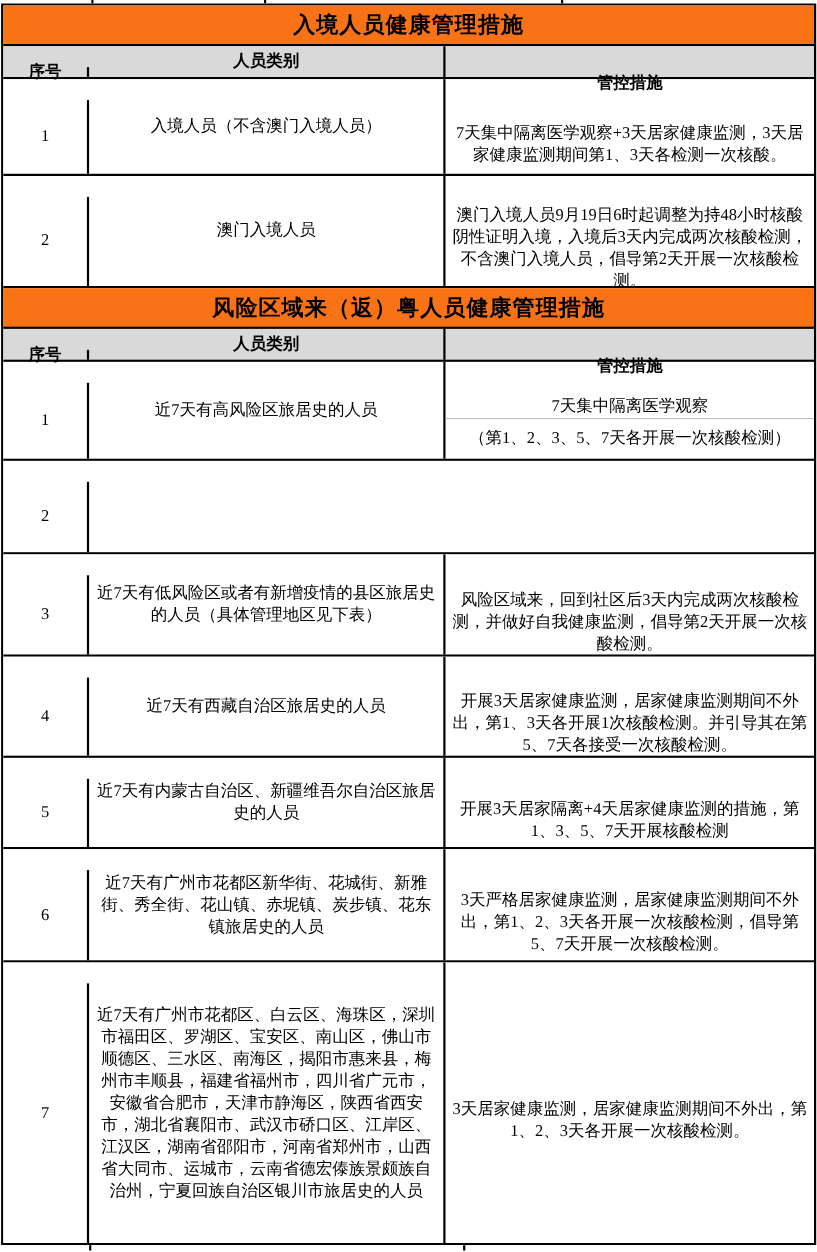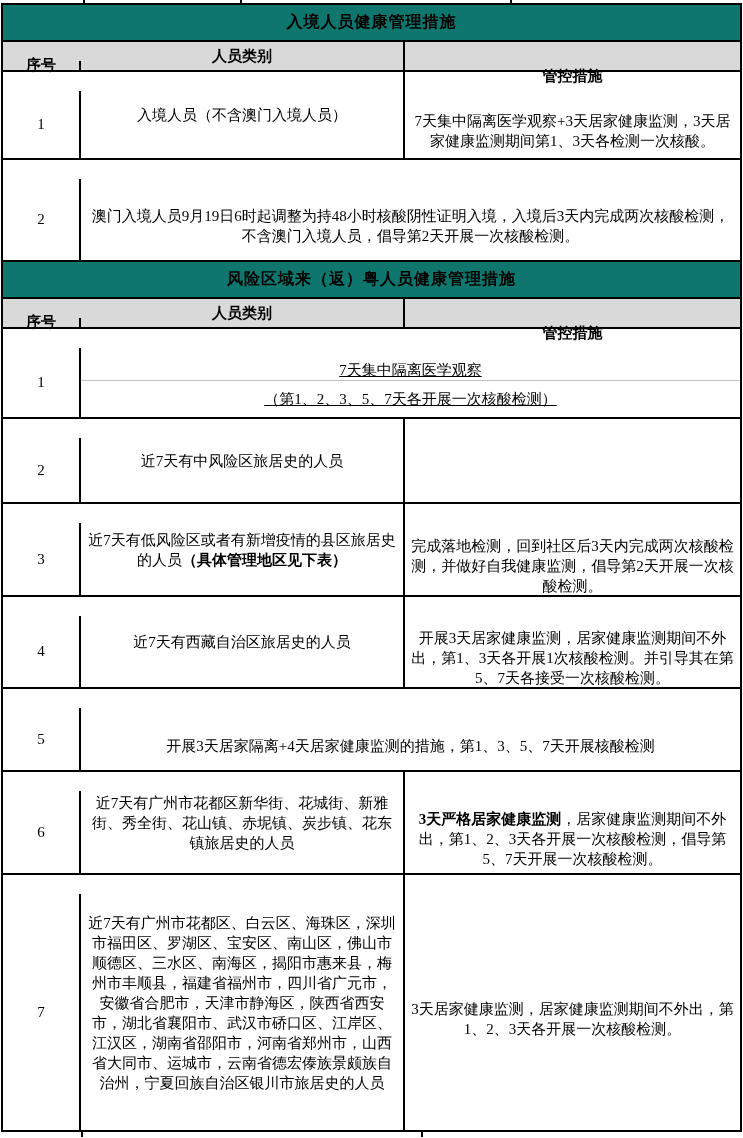--- a/index.html
+++ b/index.html
@@ -23,30 +23,30 @@
     border-top:2px solid #000;
   }
   .row{display:flex;border-bottom:2px solid #000;background:#fff;}
   .row:last-child{border-bottom:none;}
   .c1{width:78px;border-right:2px solid #000;display:flex;align-items:center;justify-content:center;
       font-size:15px;margin-top:19px;}
   .c2{width:324px;border-right:2px solid #000;display:flex;align-items:center;justify-content:center;
       font-size:15px;line-height:20px;text-align:center;padding:2px 6px;}
   .c3{flex:1;display:flex;align-items:center;justify-content:center;
       font-size:15px;line-height:20px;text-align:center;padding:2px 4px;margin-top:32px;}
-  .title-row{background:#0f766e;height:37px;display:flex;align-items:center;justify-content:center;
-      font-size:16px;font-weight:bold;letter-spacing:1px;border-bottom:2px solid #000;}
+  .title-row{background:#f97316;height:37px;display:flex;align-items:center;justify-content:center;
+      font-size:20px;font-weight:bold;letter-spacing:1px;border-bottom:2px solid #000;}
   .head-row{background:#d9d9d9;height:30px;font-weight:bold;}
   .head-row .c1,.head-row .c2,.head-row .c3{font-weight:bold;font-size:15px;}
   
   .c3.split{flex-direction:column;padding:0;align-items:stretch;}
-  .c3.split .sub{display:flex;align-items:center;justify-content:center;padding:2px 16px;text-decoration:underline;}
+  .c3.split .sub{display:flex;align-items:center;justify-content:center;padding:2px 16px;}
   .c3.split .sub.topPart{height:35%;border-bottom:1px solid #bfbfbf;}
   .c3.split .sub.botPart{height:65%;}
-  b{font-weight:bold;}
+  b{font-weight:normal;}
   
   .h-s1r1{height:88px;}
   .h-s1r2{height:102px;}
   .h-s2r1{height:90px;}
   .h-s2r2{height:85px;}
   .h-s2r3{height:93px;}
   .h-s2r4{height:92px;}
   .h-s2r5{height:83px;}
   .h-s2r6{height:103px;}
   .h-s2r7{height:255px;}
@@ -73,62 +73,64 @@
     </div>
 
     <div class="row h-s1r1">
       <div class="c1">1</div>
       <div class="c2">入境人员（不含澳门入境人员）</div>
       <div class="c3">7天集中隔离医学观察+3天居家健康监测，3天居家健康监测期间第1、3天各检测一次核酸。</div>
     </div>
 
     <div class="row h-s1r2">
       <div class="c1">2</div>
+      <div class="c2">澳门入境人员</div>
       <div class="c3">澳门入境人员9月19日6时起调整为持48小时核酸阴性证明入境，入境后3天内完成两次核酸检测，不含澳门入境人员，倡导第2天开展一次核酸检测。</div>
     </div>
 
     <div class="title-row">风险区域来（返）粤人员健康管理措施</div>
 
     <div class="row head-row">
       <div class="c1">序号</div>
       <div class="c2">人员类别</div>
       <div class="c3">管控措施</div>
     </div>
 
     <div class="row h-s2r1">
       <div class="c1">1</div>
+      <div class="c2">近7天有高风险区旅居史的人员</div>
       <div class="c3 split">
         <div class="sub topPart">7天集中隔离医学观察</div>
         <div class="sub botPart">（第1、2、3、5、7天各开展一次核酸检测）</div>
       </div>
     </div>
 
     <div class="row h-s2r2">
       <div class="c1">2</div>
-      <div class="c2">近7天有中风险区旅居史的人员</div>
     </div>
 
     <div class="row h-s2r3">
       <div class="c1">3</div>
       <div class="c2">
         <span>
           <span>近7天有低风险区或者有新增疫情的县区旅居史的人员</span><b>（具体管理地区见下表）</b>
         </span>
       </div>
-      <div class="c3">完成落地检测，回到社区后3天内完成两次核酸检测，并做好自我健康监测，倡导第2天开展一次核酸检测。</div>
+      <div class="c3">风险区域来，回到社区后3天内完成两次核酸检测，并做好自我健康监测，倡导第2天开展一次核酸检测。</div>
     </div>
 
     <div class="row h-s2r4">
       <div class="c1">4</div>
       <div class="c2">近7天有西藏自治区旅居史的人员</div>
       <div class="c3">开展3天居家健康监测，居家健康监测期间不外出，第1、3天各开展1次核酸检测。并引导其在第5、7天各接受一次核酸检测。</div>
     </div>
 
     <div class="row h-s2r5">
       <div class="c1">5</div>
+      <div class="c2">近7天有内蒙古自治区、新疆维吾尔自治区旅居史的人员</div>
       <div class="c3">开展3天居家隔离+4天居家健康监测的措施，第1、3、5、7天开展核酸检测</div>
     </div>
 
     <div class="row h-s2r6">
       <div class="c1">6</div>
       <div class="c2">近7天有广州市花都区新华街、花城街、新雅街、秀全街、花山镇、赤坭镇、炭步镇、花东镇旅居史的人员</div>
       <div class="c3">
         <span>
           <b>3天严格居家健康监测</b><span>，居家健康监测期间不外出，第1、2、3天各开展一次核酸检测，倡导第5、7天开展一次核酸检测。</span>
         </span>

